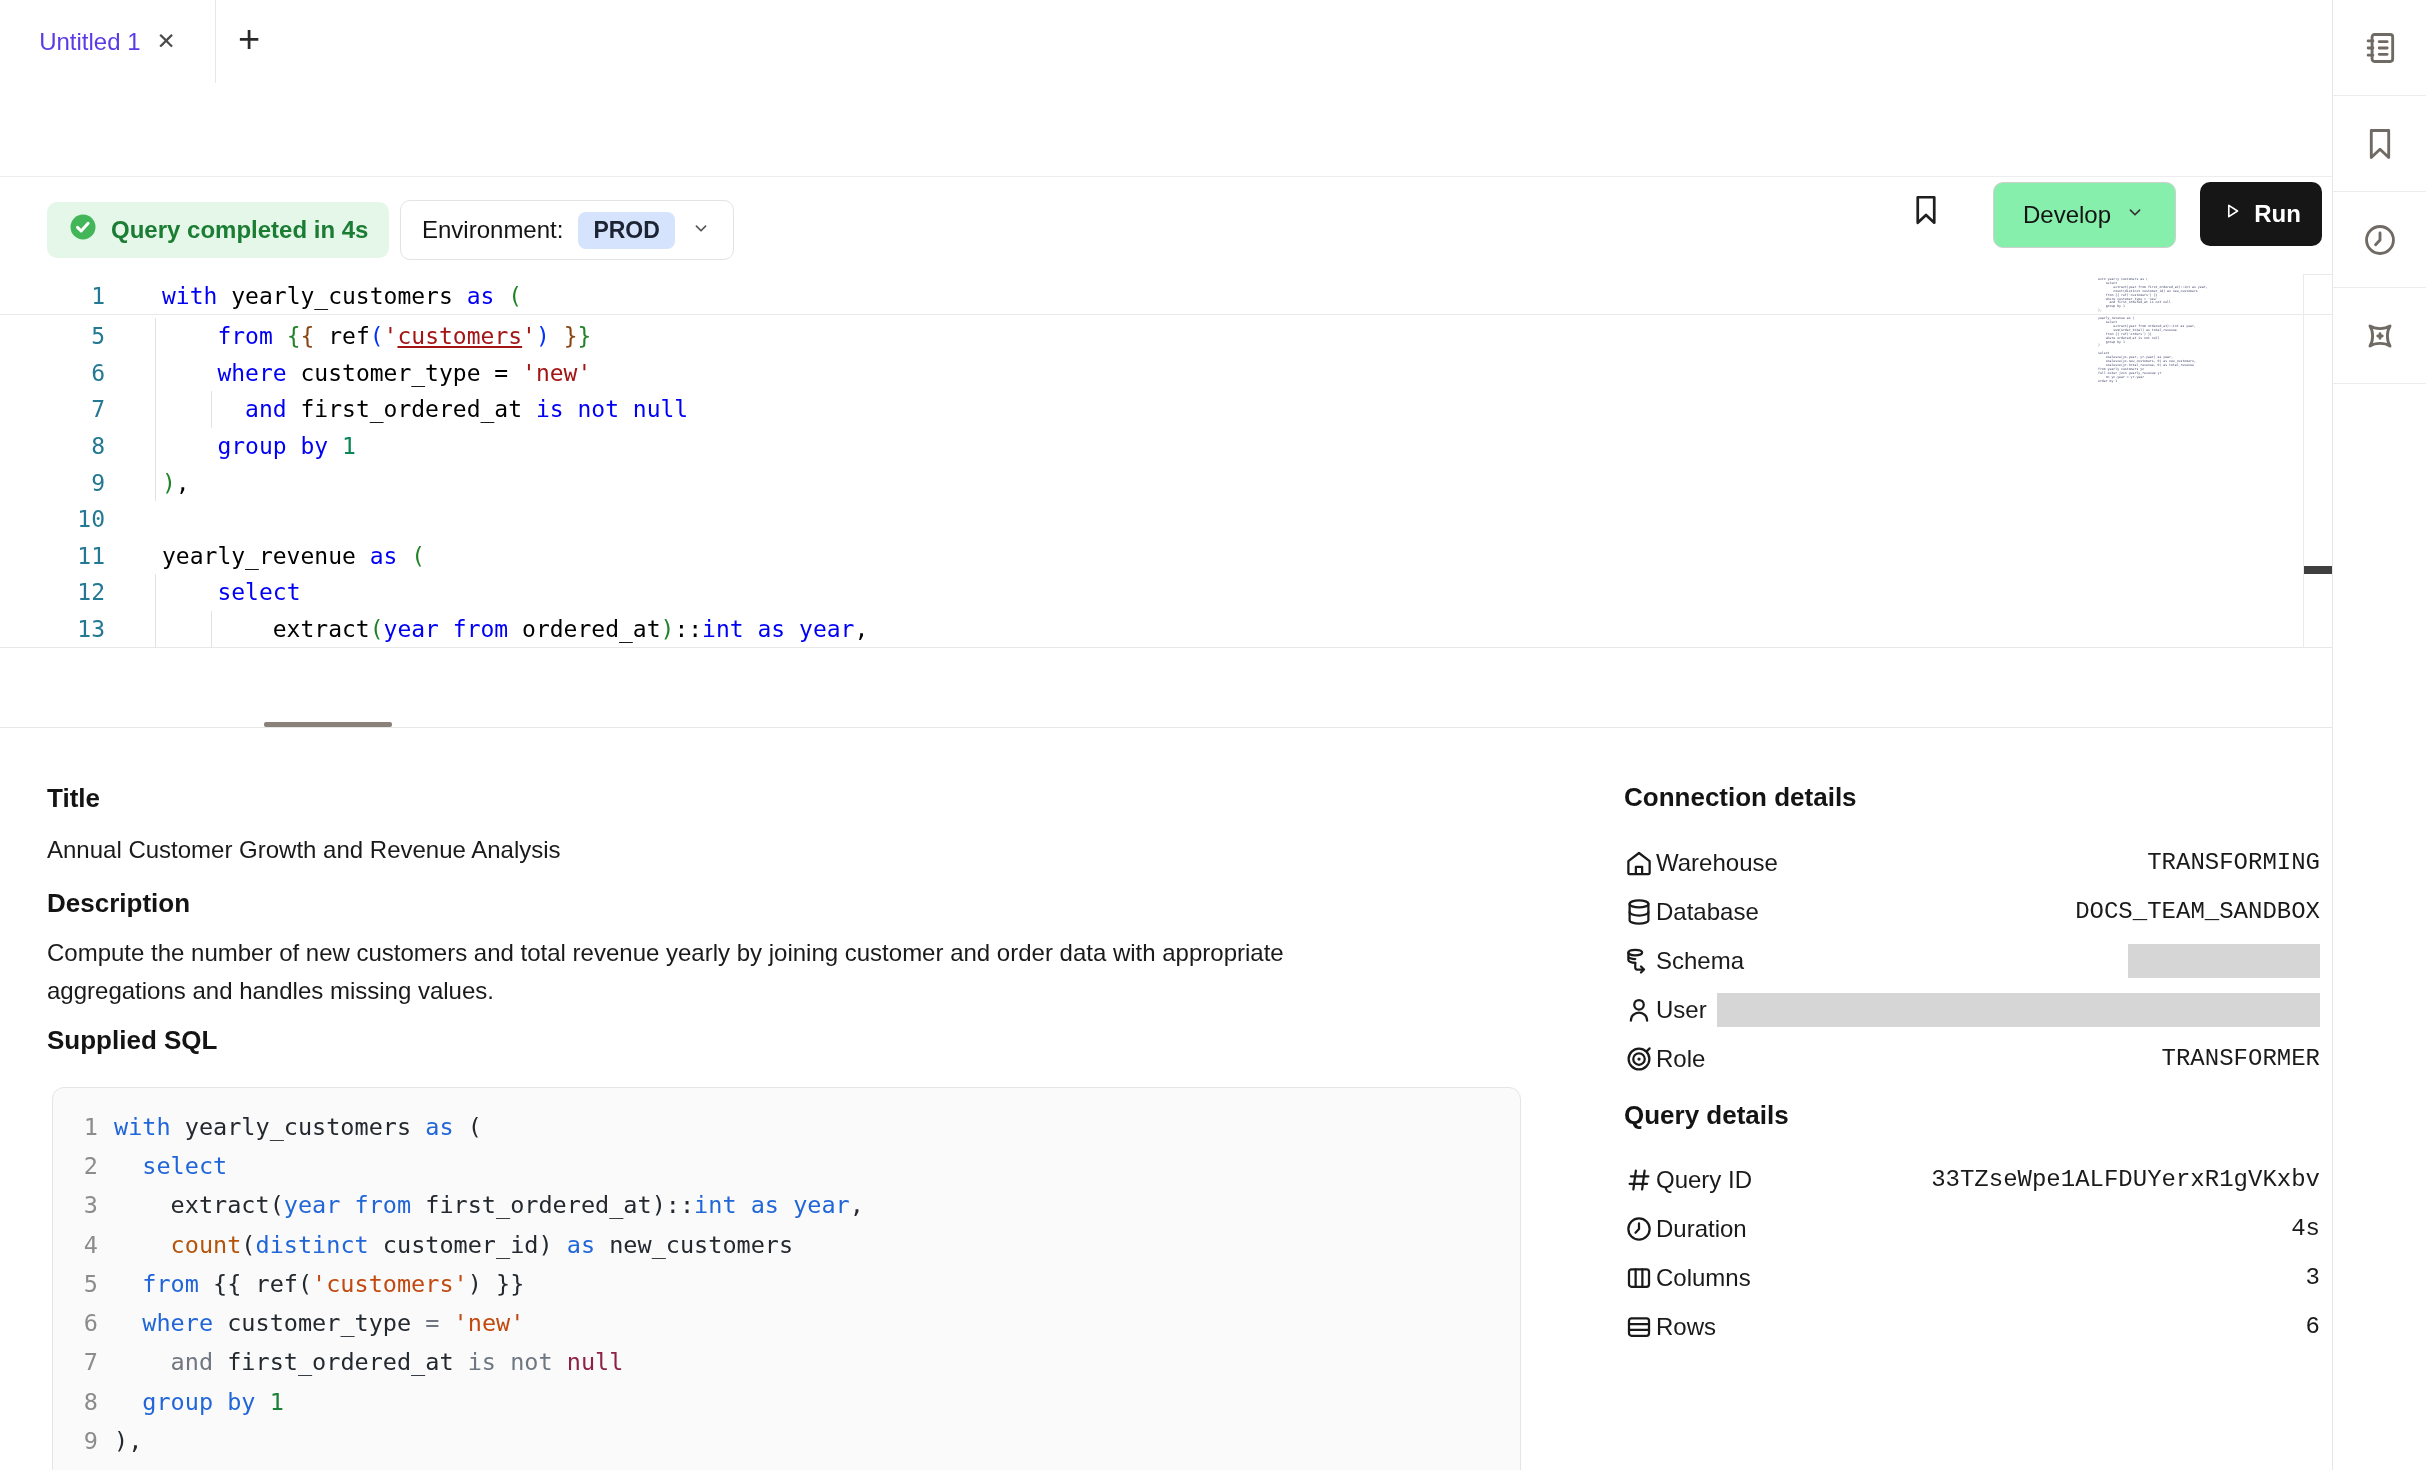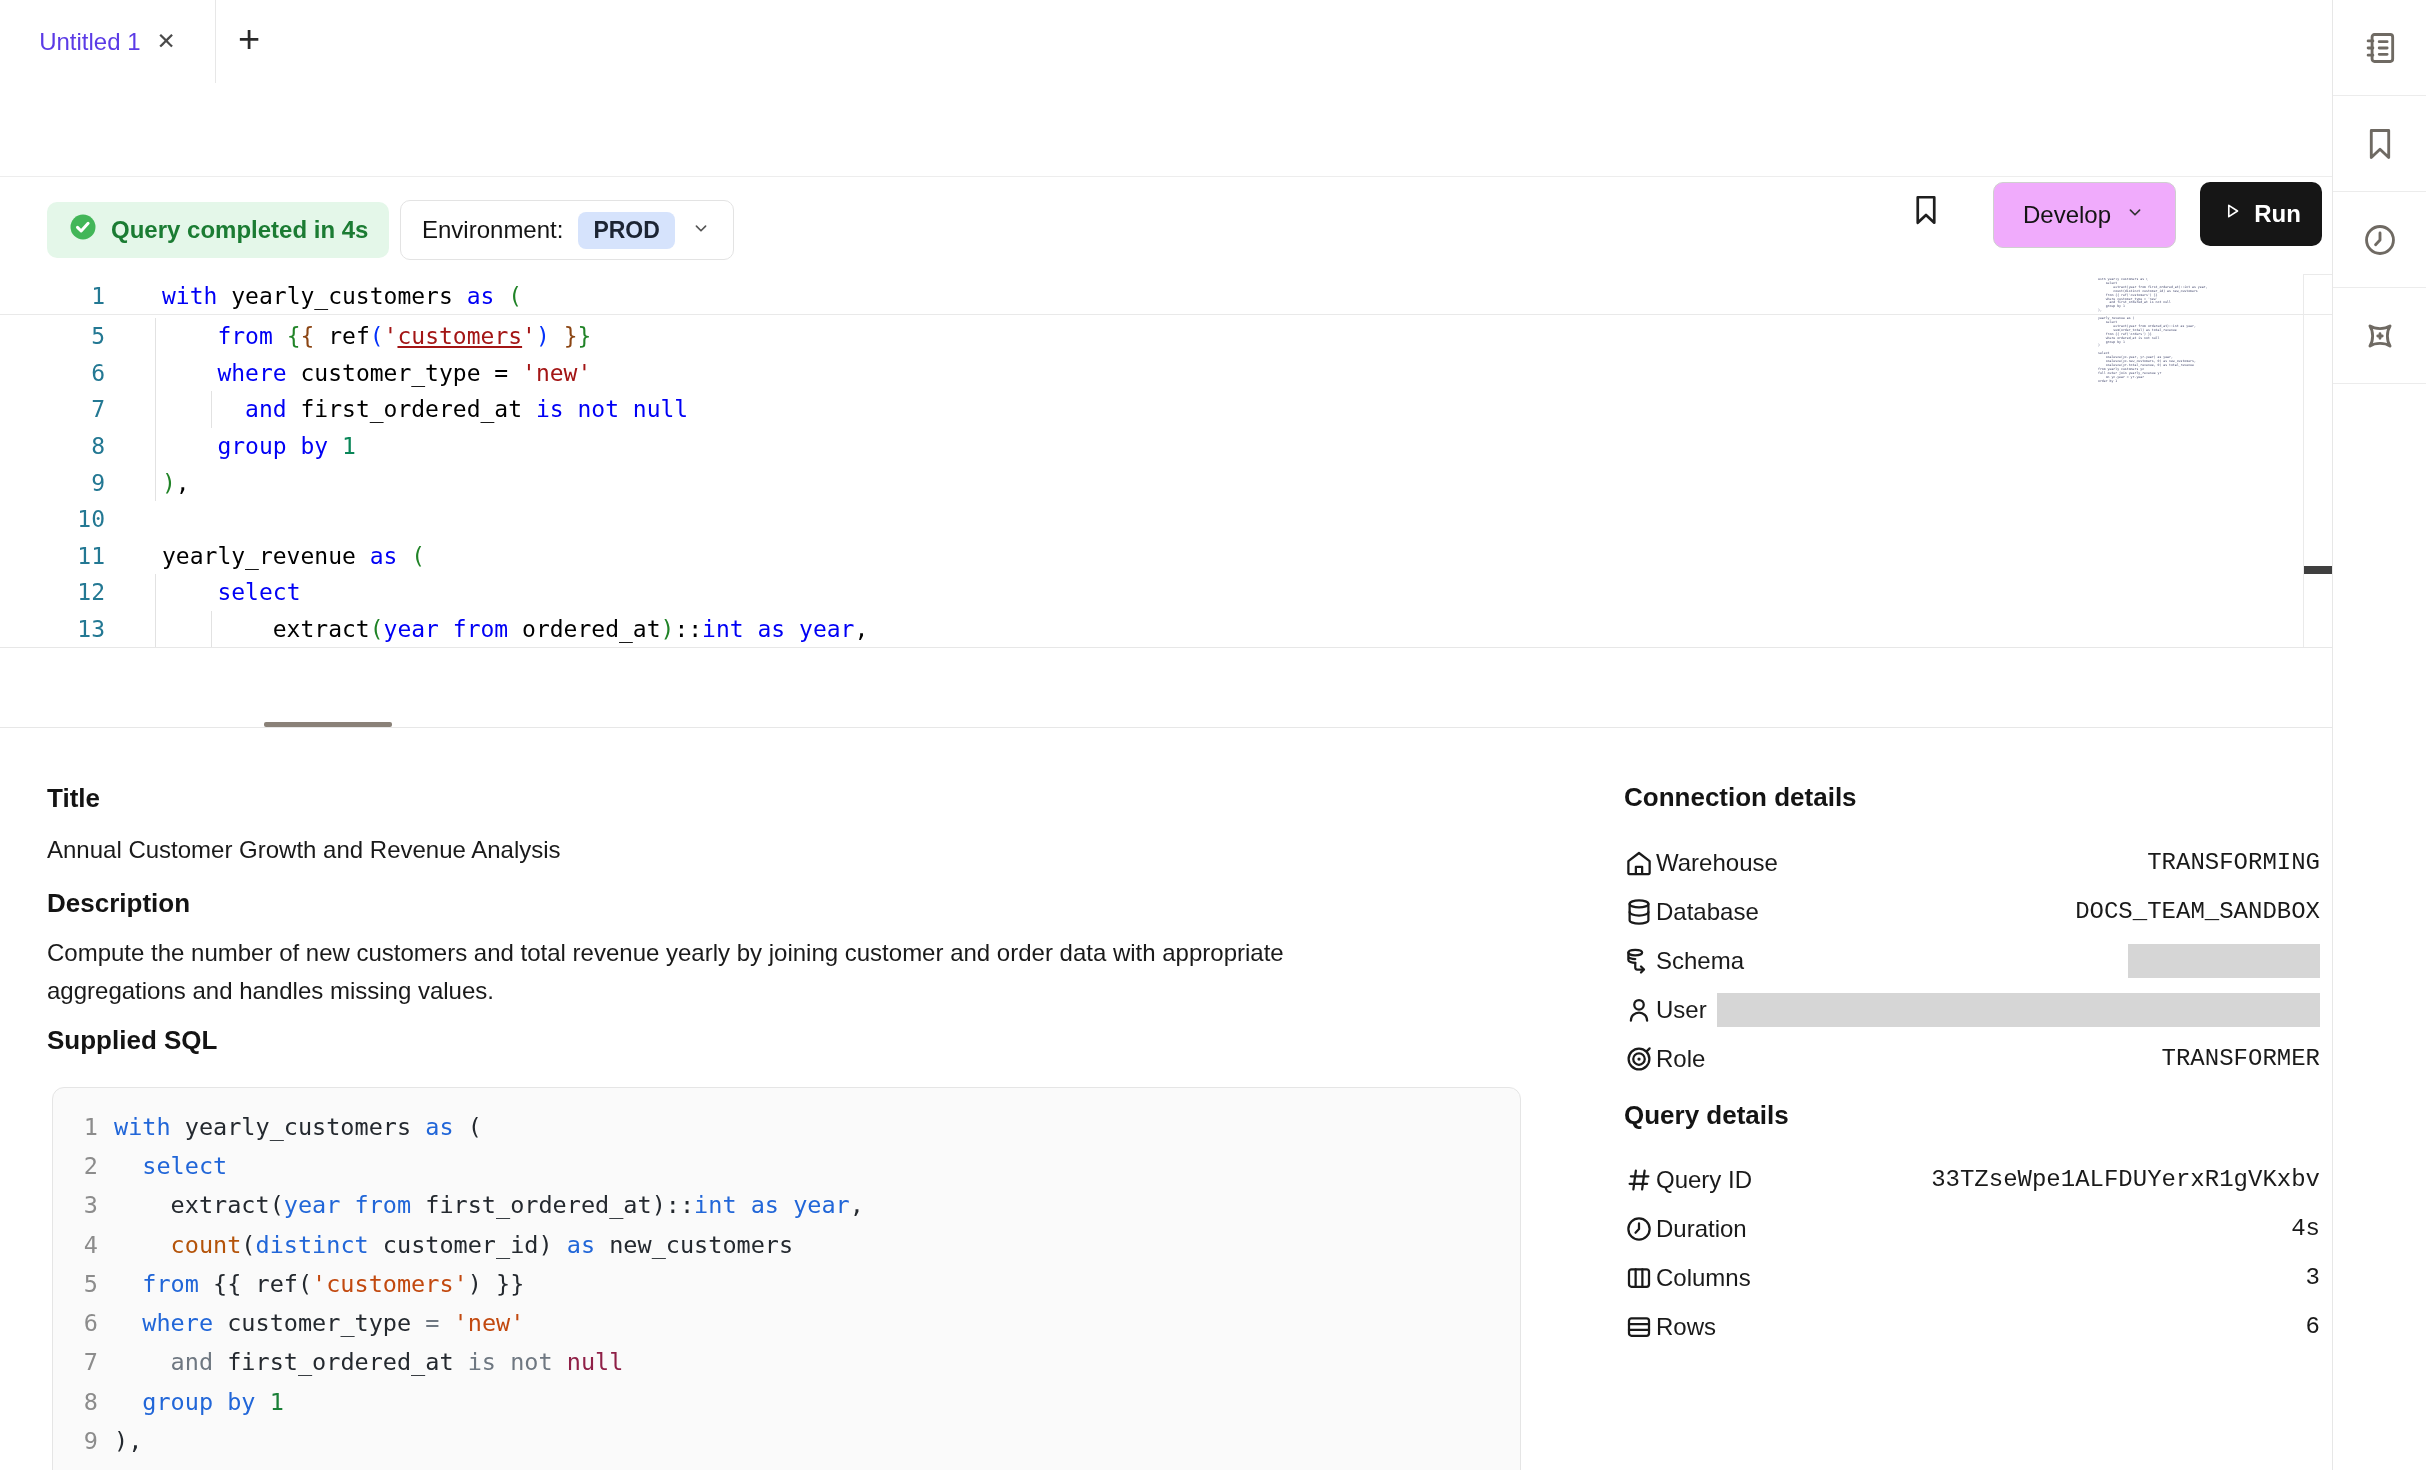--- a/index.html
+++ b/index.html
@@ -16,21 +16,21 @@
   .newtab{position:absolute;left:238px;top:18px;font-size:38px;font-weight:300;color:#2a2a2a;cursor:pointer;}
 
   
   .rightbar{position:absolute;left:2332px;top:0;width:93px;height:1470px;border-left:1px solid #e7e7e7;background:#fff;}
   .rb-cell{height:95px;display:flex;align-items:center;justify-content:center;border-bottom:1px solid #ececec;color:#6f6a63;cursor:pointer;}
 
   
   .toolbar{position:absolute;left:0;top:83px;width:2332px;height:93px;border-bottom:1px solid #ededed;background:#fff;}
   .tb-bookmark{position:absolute;left:1908px;top:109px;color:#1f1f1f;cursor:pointer;}
   .btn-develop{position:absolute;left:1993px;top:99px;width:181px;height:64px;border:1.5px solid #cfcfcf;border-radius:10px;
-       background:#f0abfc;display:flex;align-items:center;justify-content:center;gap:13px;cursor:pointer;}
+       background:#86efac;display:flex;align-items:center;justify-content:center;gap:13px;cursor:pointer;}
   .btn-develop span{font-size:24px;color:#141414;}
   .btn-develop svg{color:#333;}
   .btn-run{position:absolute;left:2200px;top:99px;width:122px;height:64px;background:#161616;border-radius:10px;
        display:flex;align-items:center;justify-content:center;gap:11px;color:#fff;cursor:pointer;}
   .btn-run span{font-size:24px;font-weight:600;}
 
   
   .chip-success{position:absolute;left:47px;top:202px;height:56px;background:#e4f7e9;border-radius:10px;
        display:flex;align-items:center;gap:13px;padding:0 21px;}
   .chip-success span{color:#1b7c33;font-size:24px;font-weight:700;text-align:center;}

